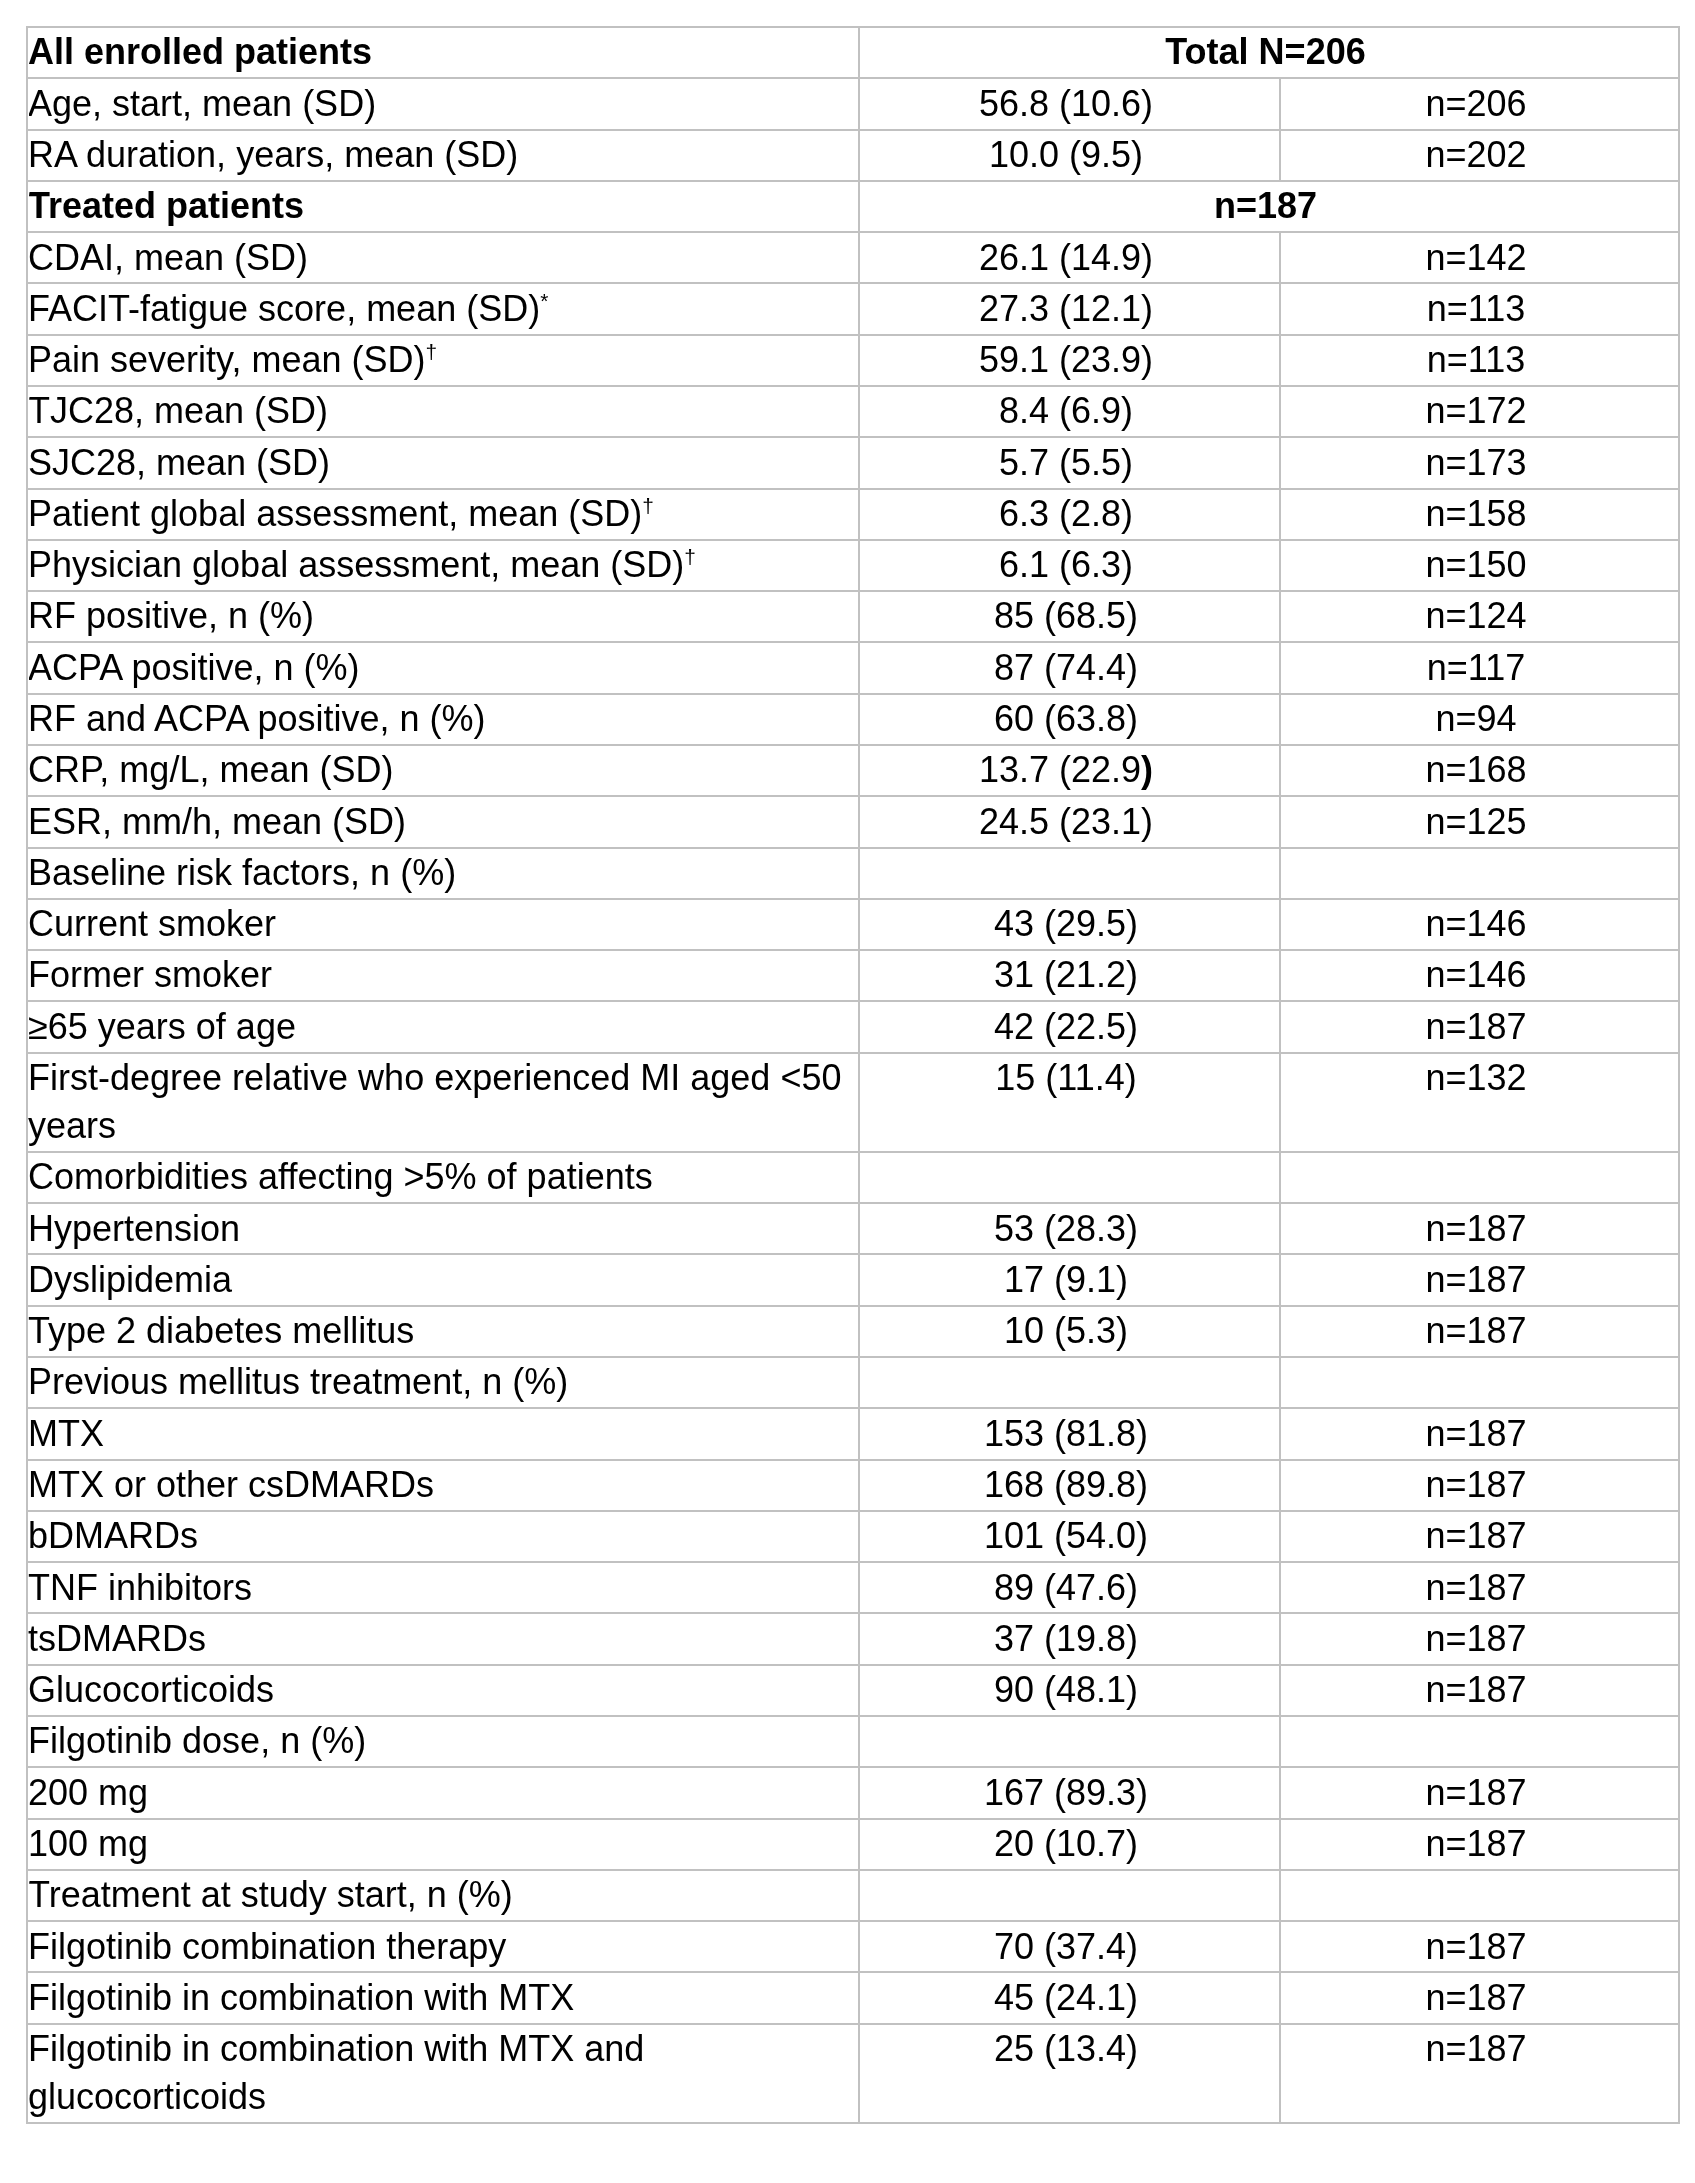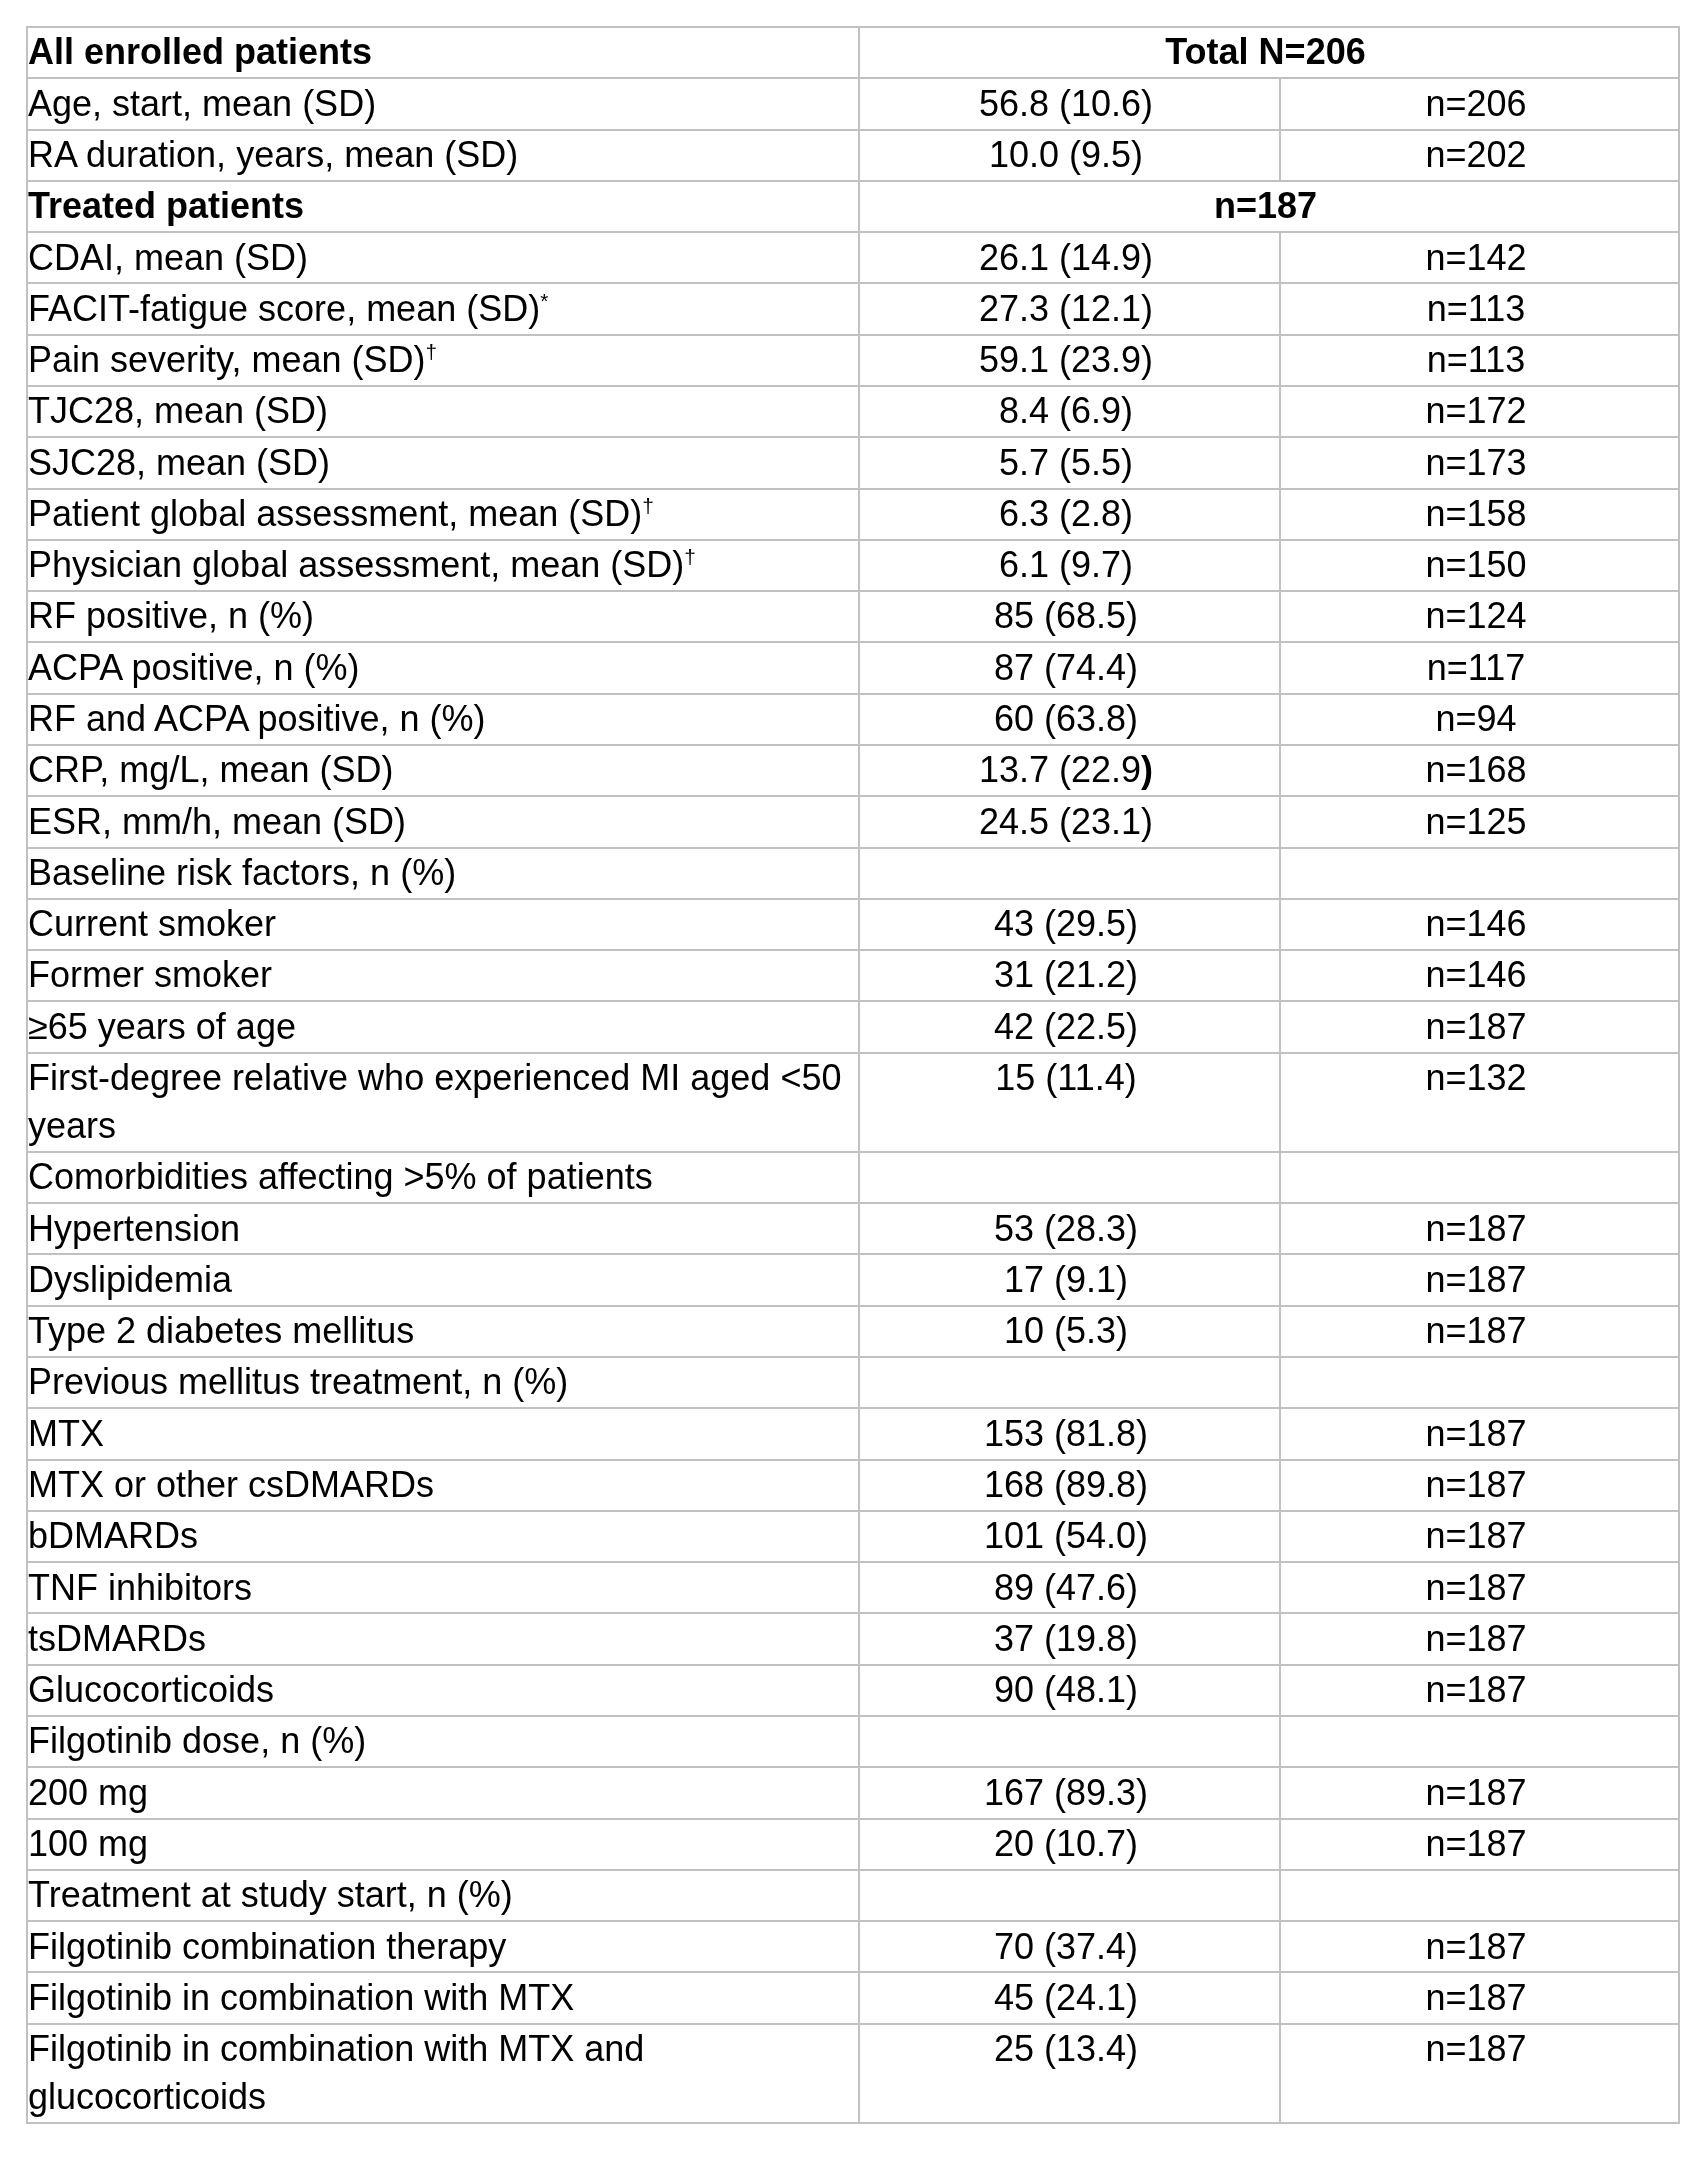--- a/index.html
+++ b/index.html
@@ -25,21 +25,21 @@
   }
   table.baseline td {
     border: 2.2px solid #c1c1c1;
     vertical-align: top;
     padding: 0.4px 7px 0.9px 0;
     overflow: hidden;
   }
   td.label { text-align: left; }
   td.center { text-align: center; }
   .bold { font-weight: bold; }
-  td.i0 { padding-left: 22px; }
+  td.i0 { padding-left: 22px; border-radius: 15px; }
   td.i1 { padding-left: 53px; margin-left: 12px; }
   td.i3 { padding-left: 103px; }
   sup.fnmark {
     font-size: 58%;
     line-height: 0;
     vertical-align: super;
   }
 </style>
 </head>
 <body>
@@ -96,21 +96,21 @@
           <td class="center">5.7 (5.5)</td>
           <td class="center">n=173</td>
         </tr>
         <tr>
           <td class="label i0">Patient global assessment, mean (SD)<sup class="fnmark">†</sup></td>
           <td class="center">6.3 (2.8)</td>
           <td class="center">n=158</td>
         </tr>
         <tr>
           <td class="label i0">Physician global assessment, mean (SD)<sup class="fnmark">†</sup></td>
-          <td class="center">6.1 (9.7)</td>
+          <td class="center">6.1 (6.3)</td>
           <td class="center">n=150</td>
         </tr>
         <tr>
           <td class="label i0">RF positive, n (%)</td>
           <td class="center">85 (68.5)</td>
           <td class="center">n=124</td>
         </tr>
         <tr>
           <td class="label i0">ACPA positive, n (%)</td>
           <td class="center">87 (74.4)</td>

